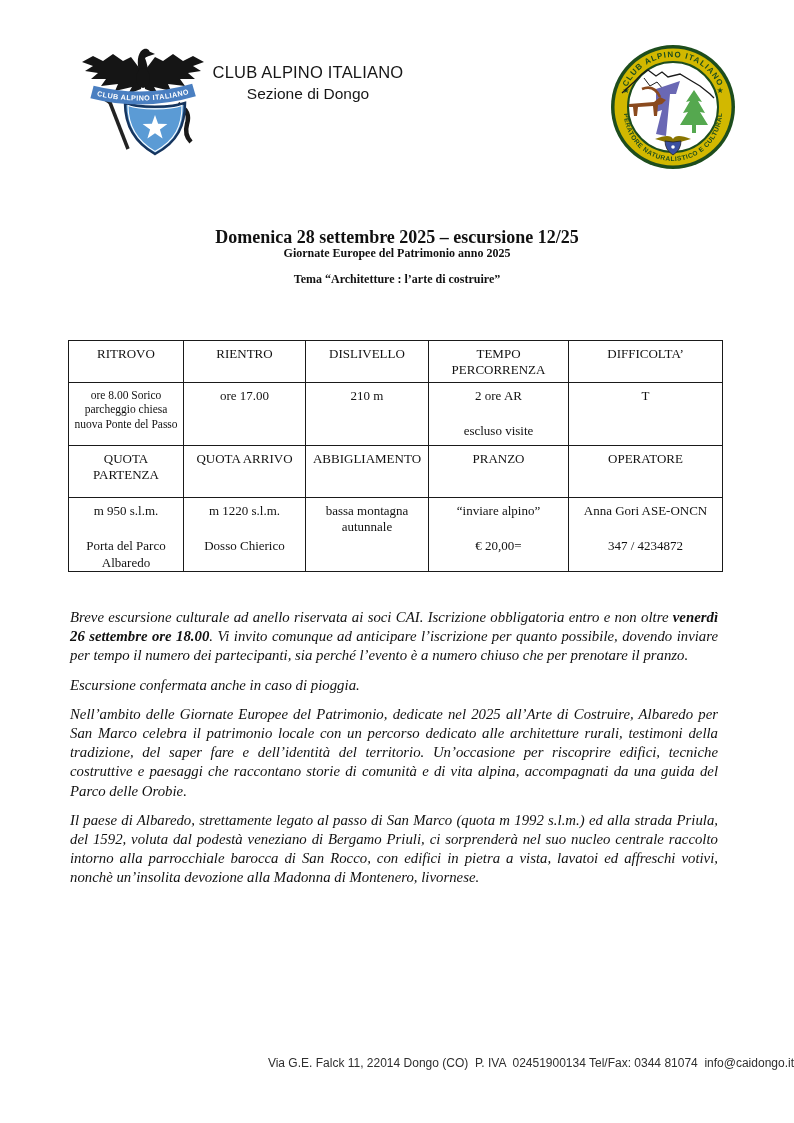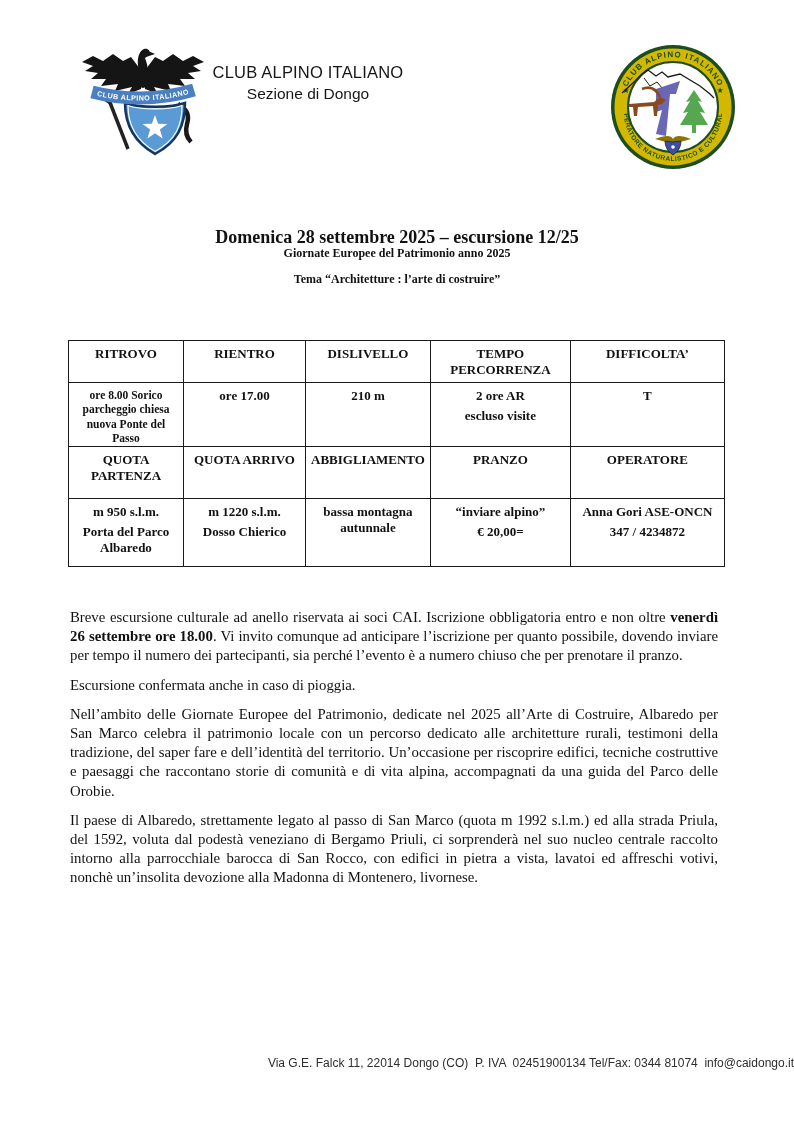--- a/index.html
+++ b/index.html
@@ -32,34 +32,34 @@
     position:absolute;top:240px;left:0;width:100%;text-align:center;
     font-size:12px;font-weight:bold;line-height:26px;
   }
   
   .info-table{
     position:absolute;left:68px;top:340px;border-collapse:collapse;
     table-layout:fixed;
   }
   .info-table td{
     border:1.5px solid #1a1a1a;vertical-align:top;text-align:center;
-    font-weight:bold;font-size:13px;padding:5px 5px 0 5px;line-height:1.25;
+    font-weight:normal;font-size:13px;padding:5px 5px 0 5px;line-height:1.25;
   }
   .info-table tr:nth-child(1){height:42px;}
   .info-table tr:nth-child(2){height:63px;}
   .info-table tr:nth-child(3){height:52px;}
   .info-table tr:nth-child(4){height:68px;}
   .info-table tr:nth-child(2) td:nth-child(1){font-size:11.5px;margin-left:7px;}
-  .cell-par + .cell-par{margin-top:4px;}
+  .cell-par + .cell-par{margin-top:19px;}
   
   .body-text{
     position:absolute;left:70px;top:608px;width:652px;
     font-size:14.8px;line-height:19.2px;text-align:justify;
   }
-  .body-text p{margin:0 4px 10px 0;}
+  .body-text p{margin:0 4px 10px 0;font-style:italic;}
   
   .page-footer{
     position:absolute;top:1056px;left:0;width:100%;text-align:right;
     font-family:"Liberation Sans","DejaVu Sans",sans-serif;
     font-size:12px;color:#2e2e2e;white-space:pre-wrap;
   }
 </style>
 </head>
 <body>
 

